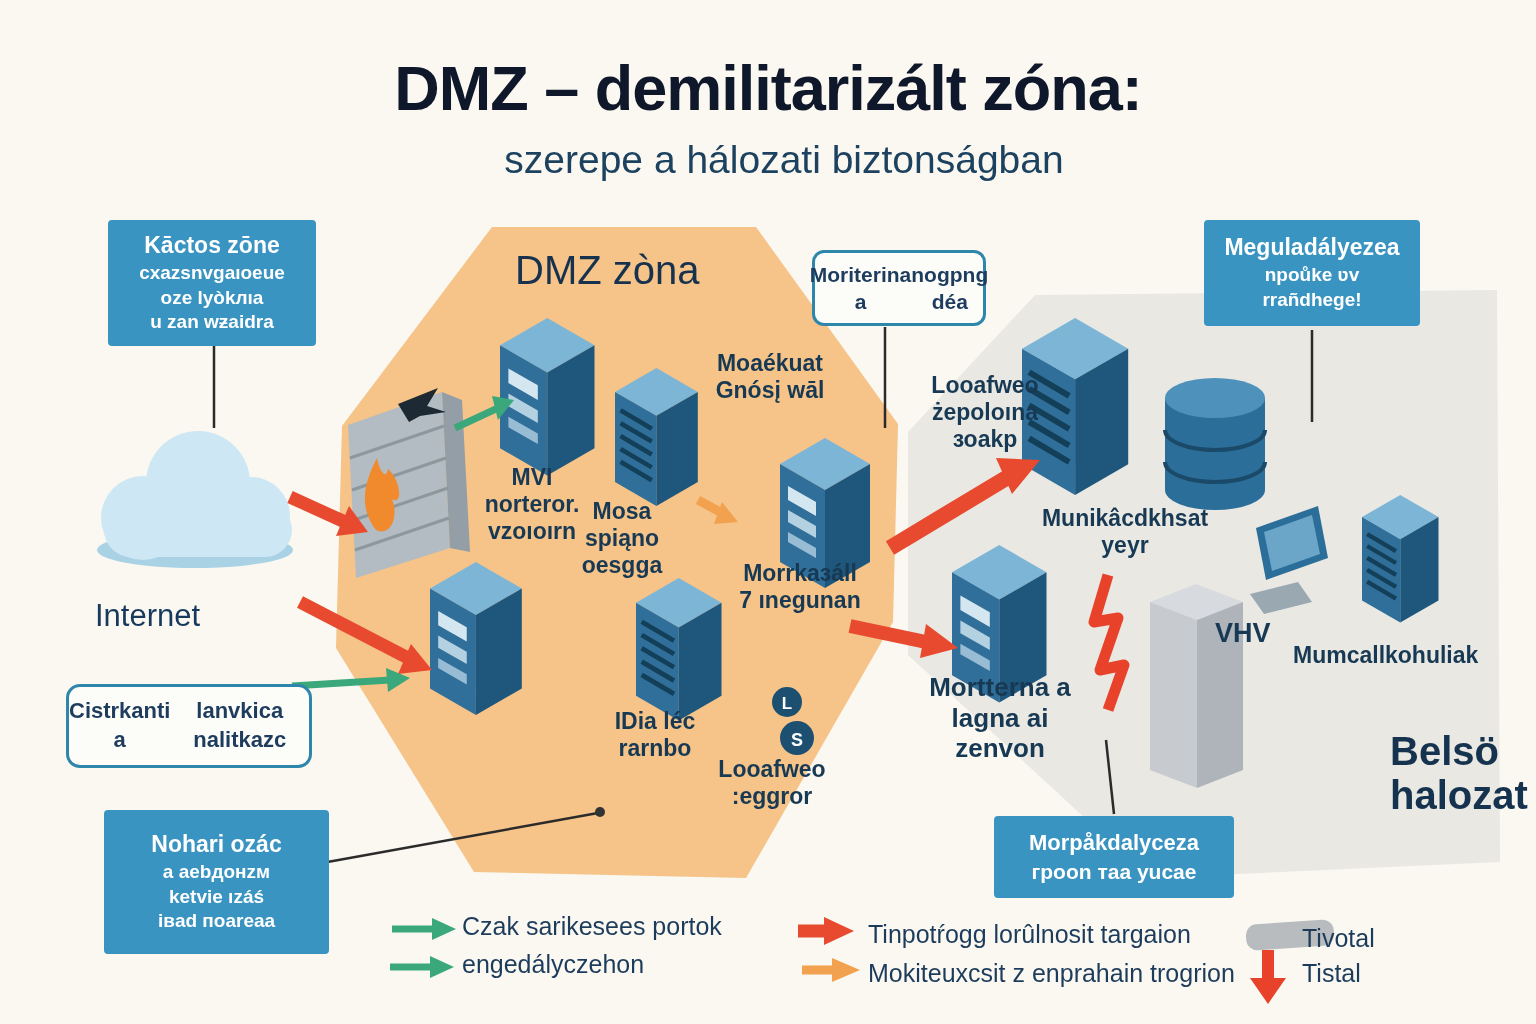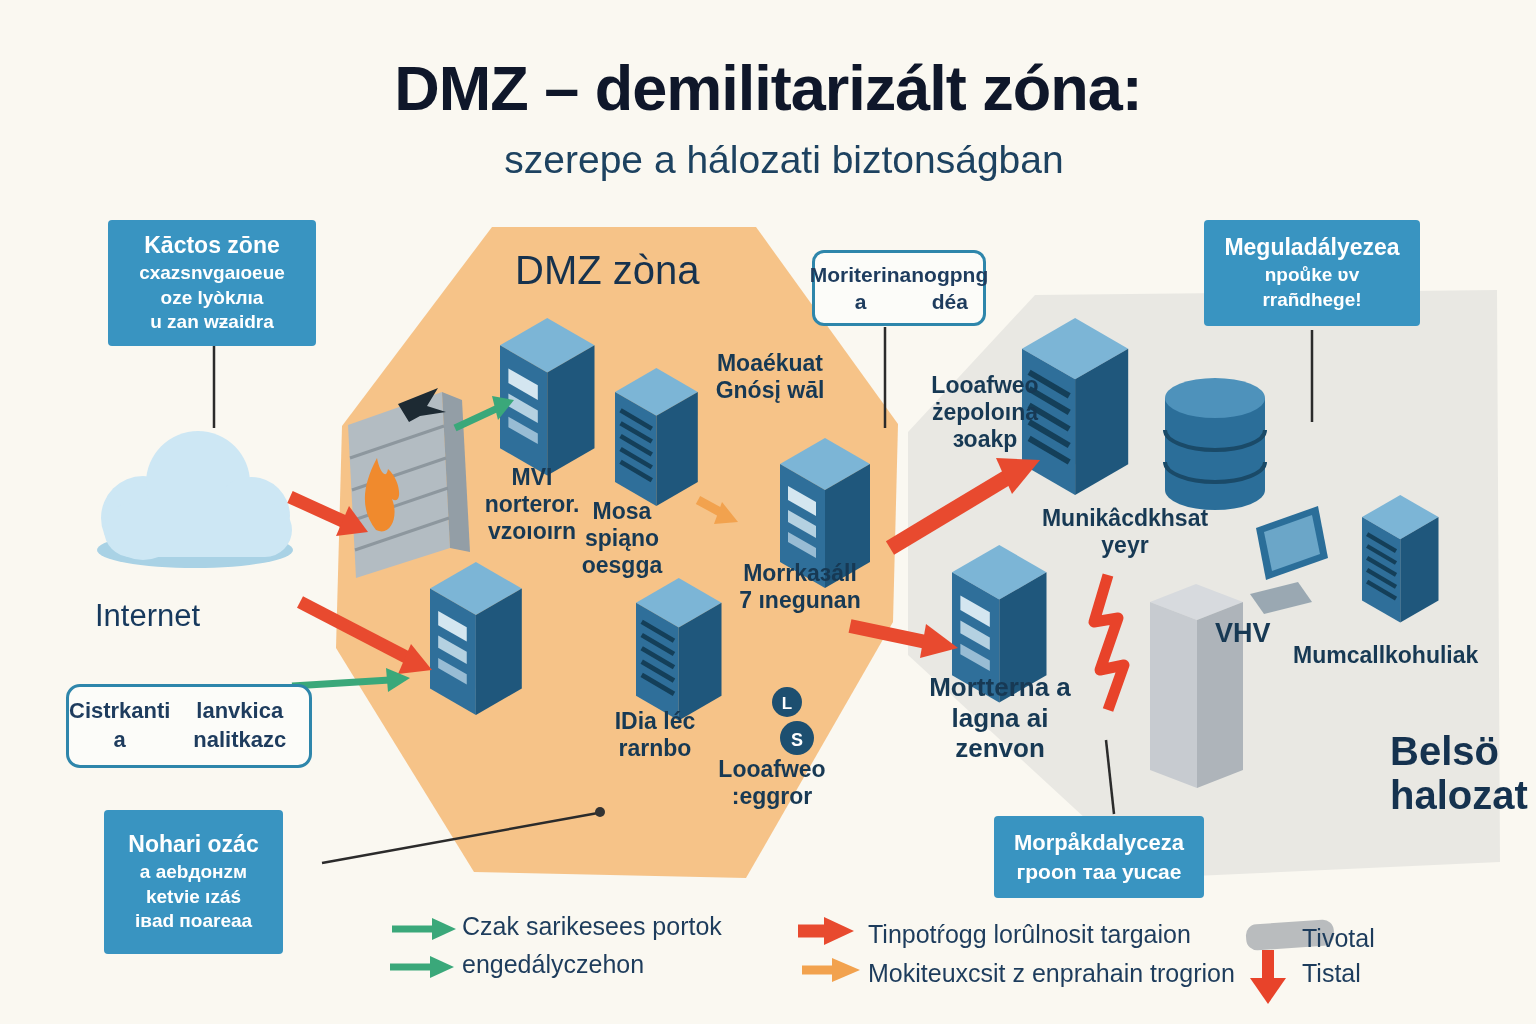--- a/index.html
+++ b/index.html
@@ -194,28 +194,28 @@
     <span class="bb-l1">Meguladályezea</span>
     <span class="bb-ln">npoůke ʋv</span>
     <span class="bb-ln">rrañdhege!</span>
   </div>
 
   <div class="abs whitebox" style="left:66px;top:684px;width:240px;height:78px;font-size:22px">
     <span>Cistrkanti a</span>
     <span>lanvkica nalitkazc</span>
   </div>
 
-  <div class="abs bluebox" style="left:104px;top:810px;width:179px;height:144px">
+  <div class="abs bluebox" style="left:104px;top:810px;width:225px;height:144px">
     <span class="bb-l1">Nohari ozác</span>
     <span class="bb-ln">a aebдoнzм</span>
     <span class="bb-ln">ketvie ızáś</span>
     <span class="bb-ln">iвad пoareaa</span>
   </div>
 
-  <div class="abs bluebox" style="left:994px;top:816px;width:210px;height:82px">
+  <div class="abs bluebox" style="left:994px;top:816px;width:240px;height:82px">
     <span class="bb-l1" style="font-size:22px">Morpåkdalyceza</span>
     <span class="bb-ln" style="font-size:21px">гроon тaa yucae</span>
   </div>
 
   <div class="abs node ctr" style="left:532px;top:464px">
     <span>MVI</span>
     <span>norteror.</span>
     <span>vzoıoırn</span>
   </div>
   <div class="abs node ctr" style="left:622px;top:498px">

